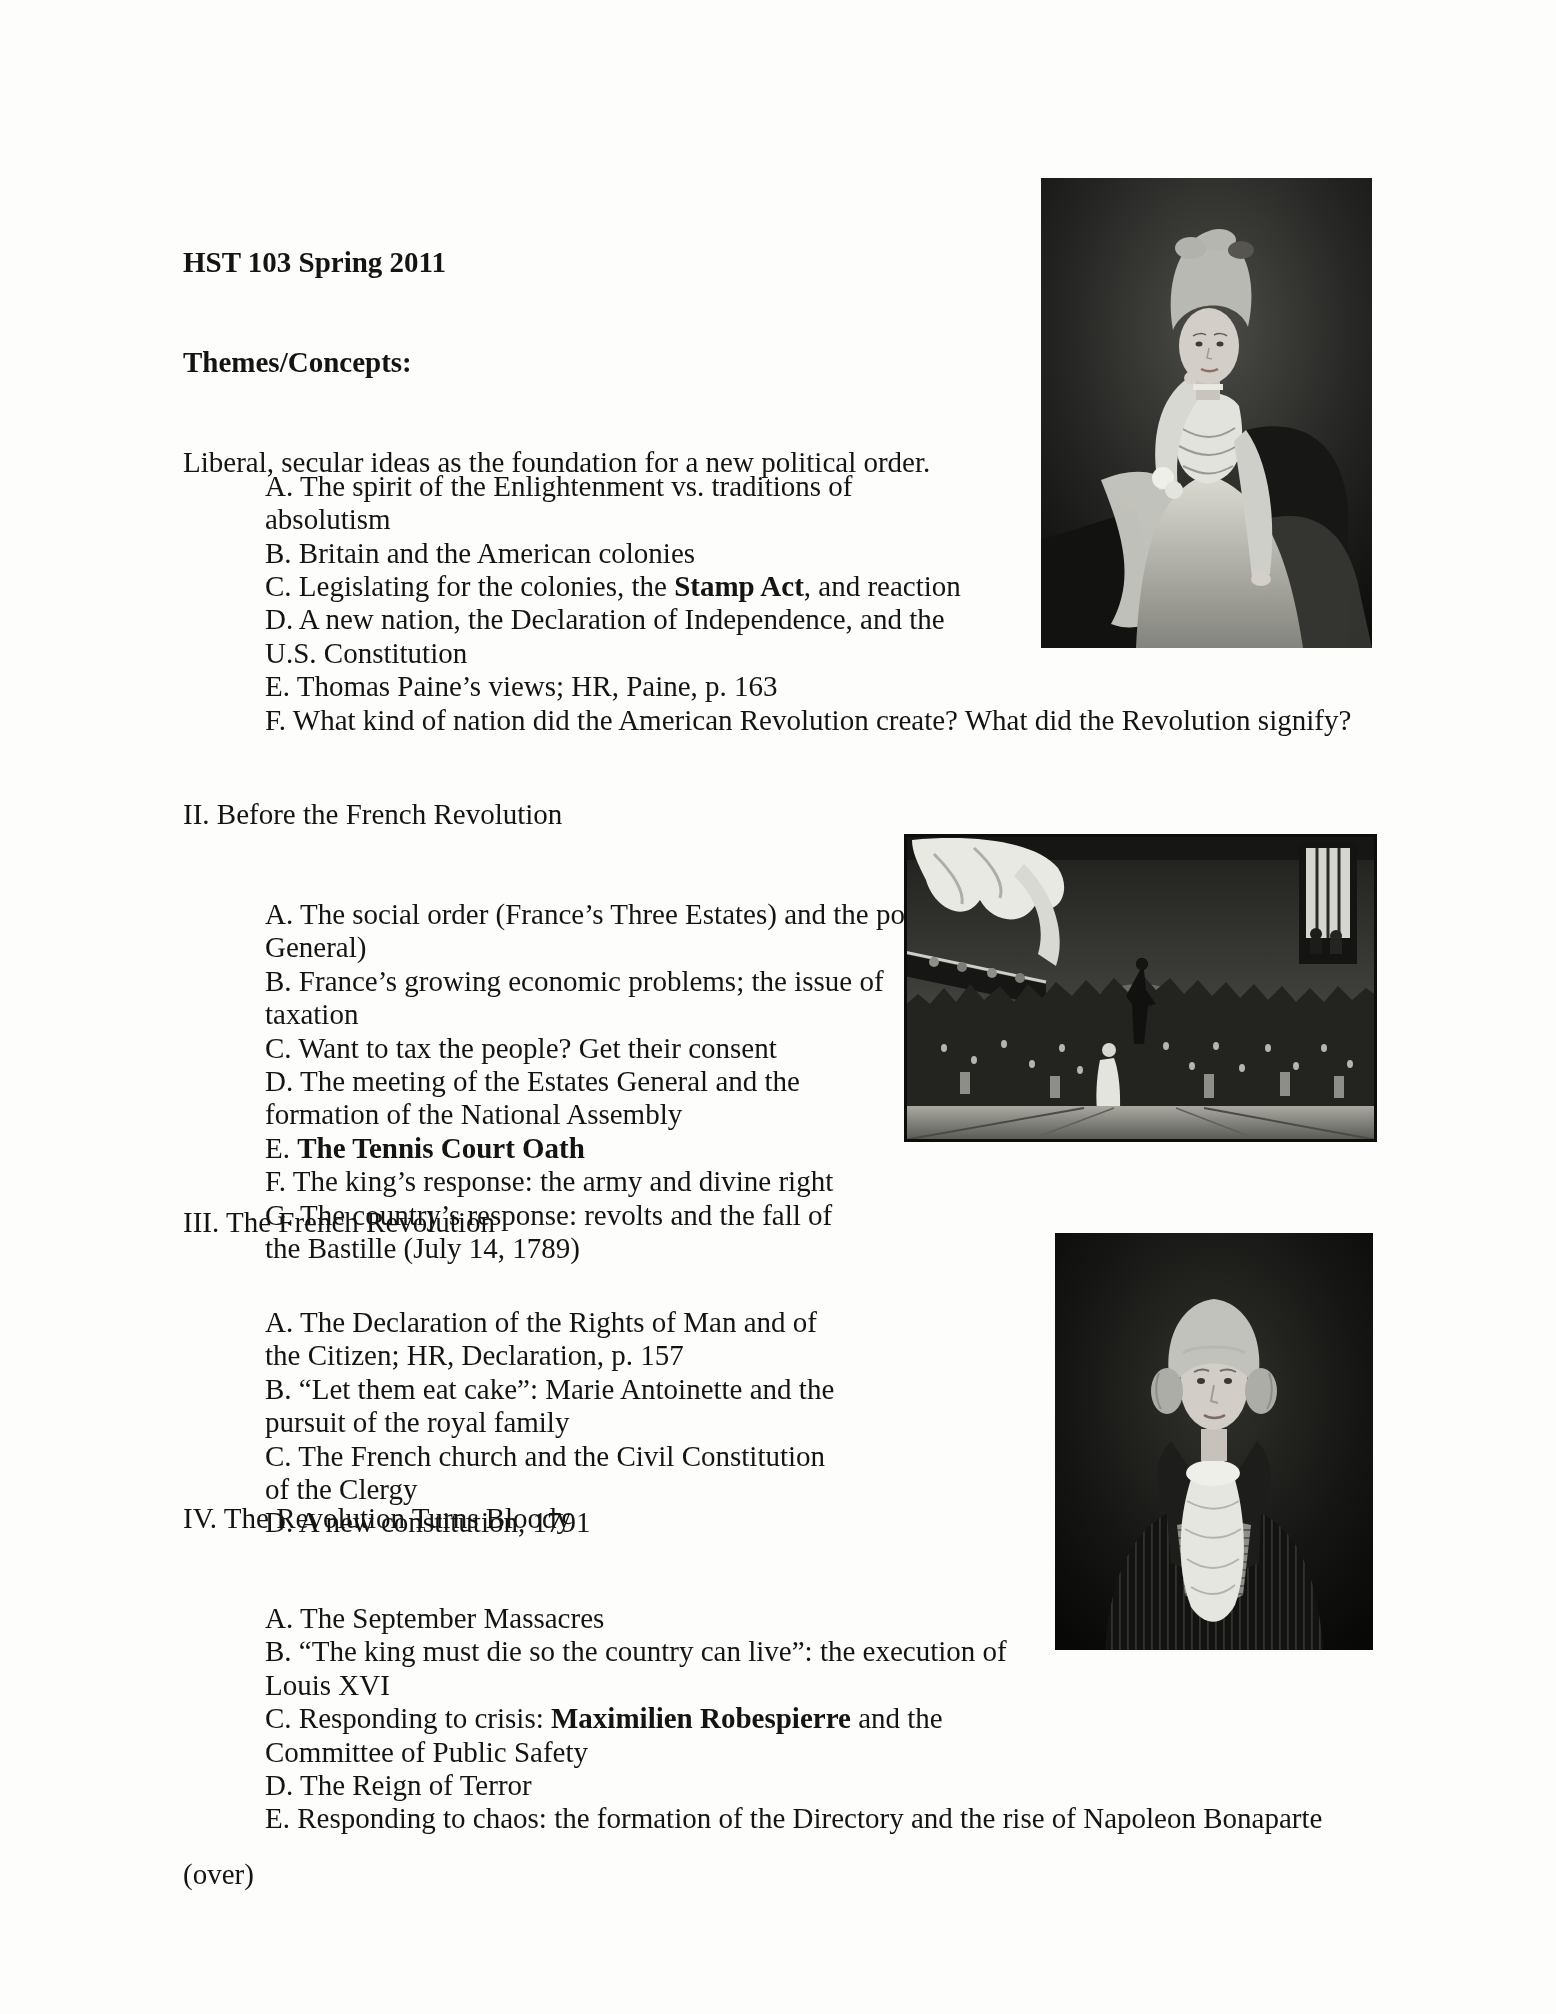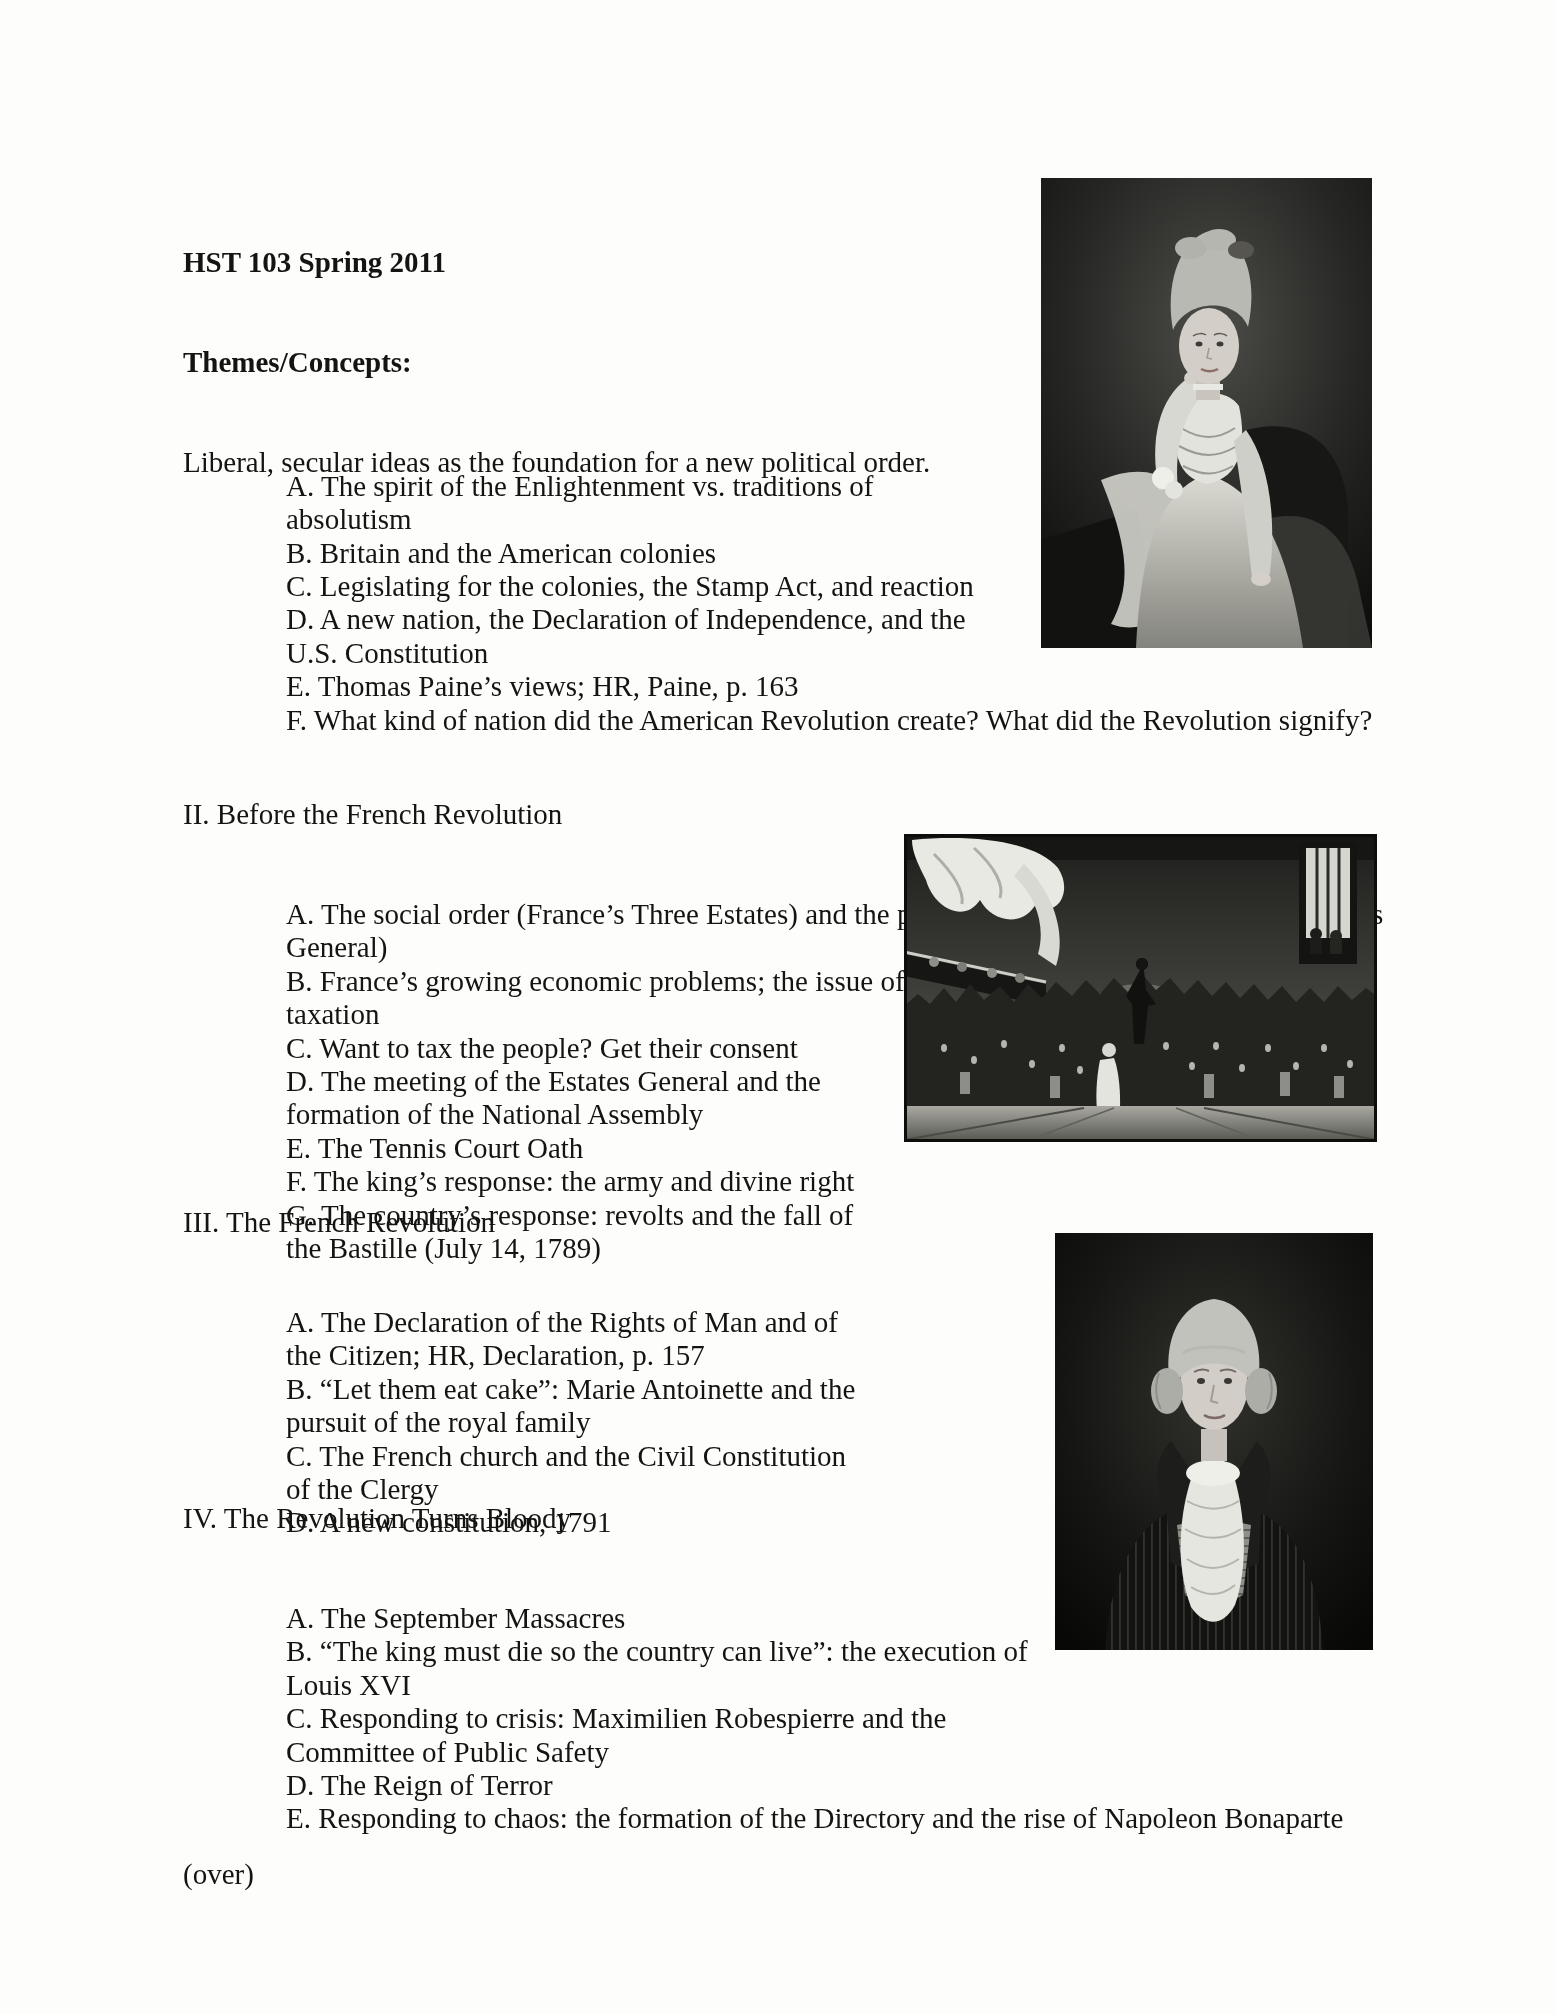--- a/index.html
+++ b/index.html
@@ -12,22 +12,22 @@
     overflow:hidden;
   }
   .blk{
     position:absolute;
     left:183px;
     font-size:29px;
     line-height:33.4px;
     white-space:pre;
   }
   .bold{font-weight:700;}
-  .b{font-weight:400;}
-  .items .line{margin-left:103px;}
+  .b{font-weight:700;}
+  .items .line{margin-left:82px;}
   .fig{position:absolute;margin:0;padding:0;}
   .fig svg{display:block;width:100%;height:100%;}
 </style>
 </head>
 <body>
 
 <div class="page">
 
   <header class="blk bold" style="top:179px">
     <div class="line">HST 103 Spring 2011</div>

